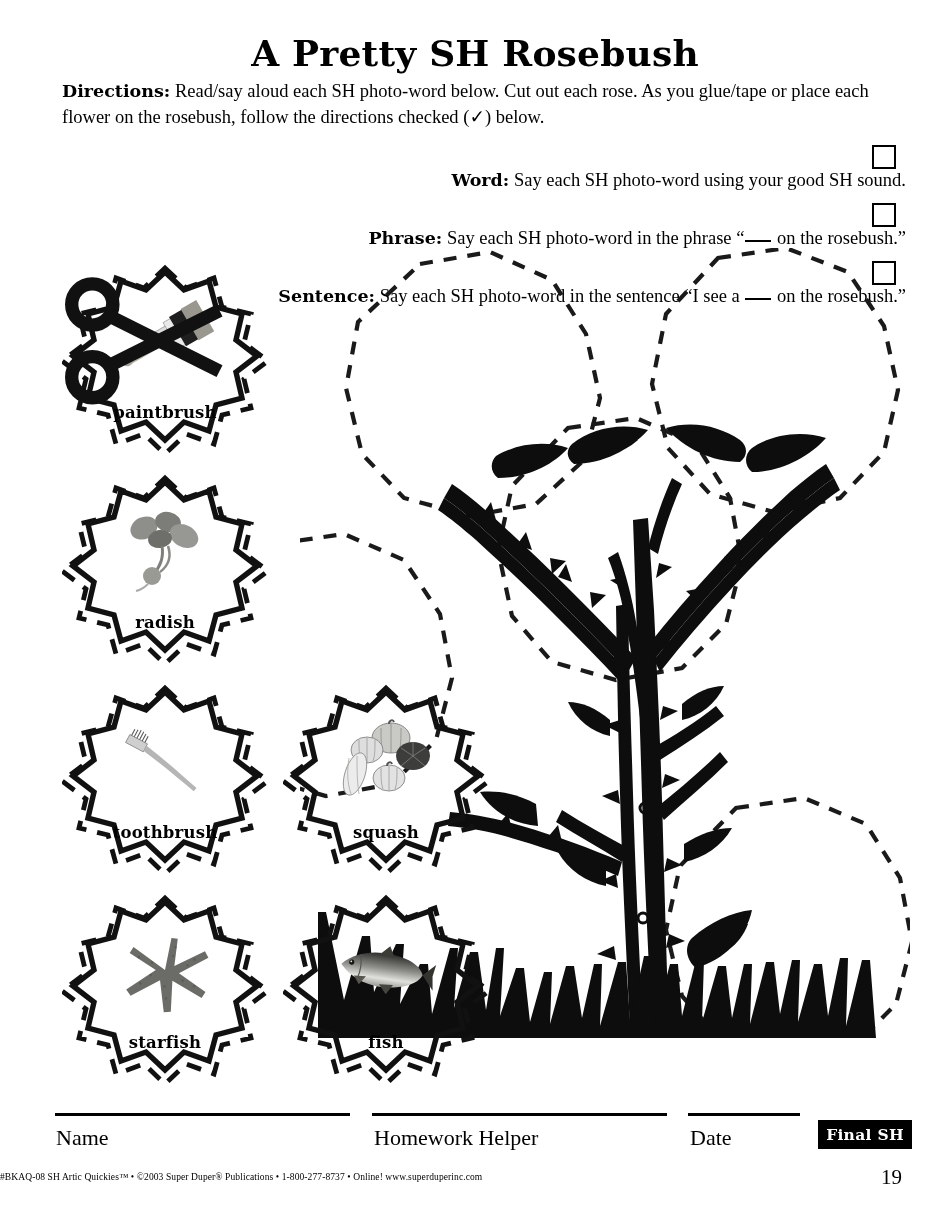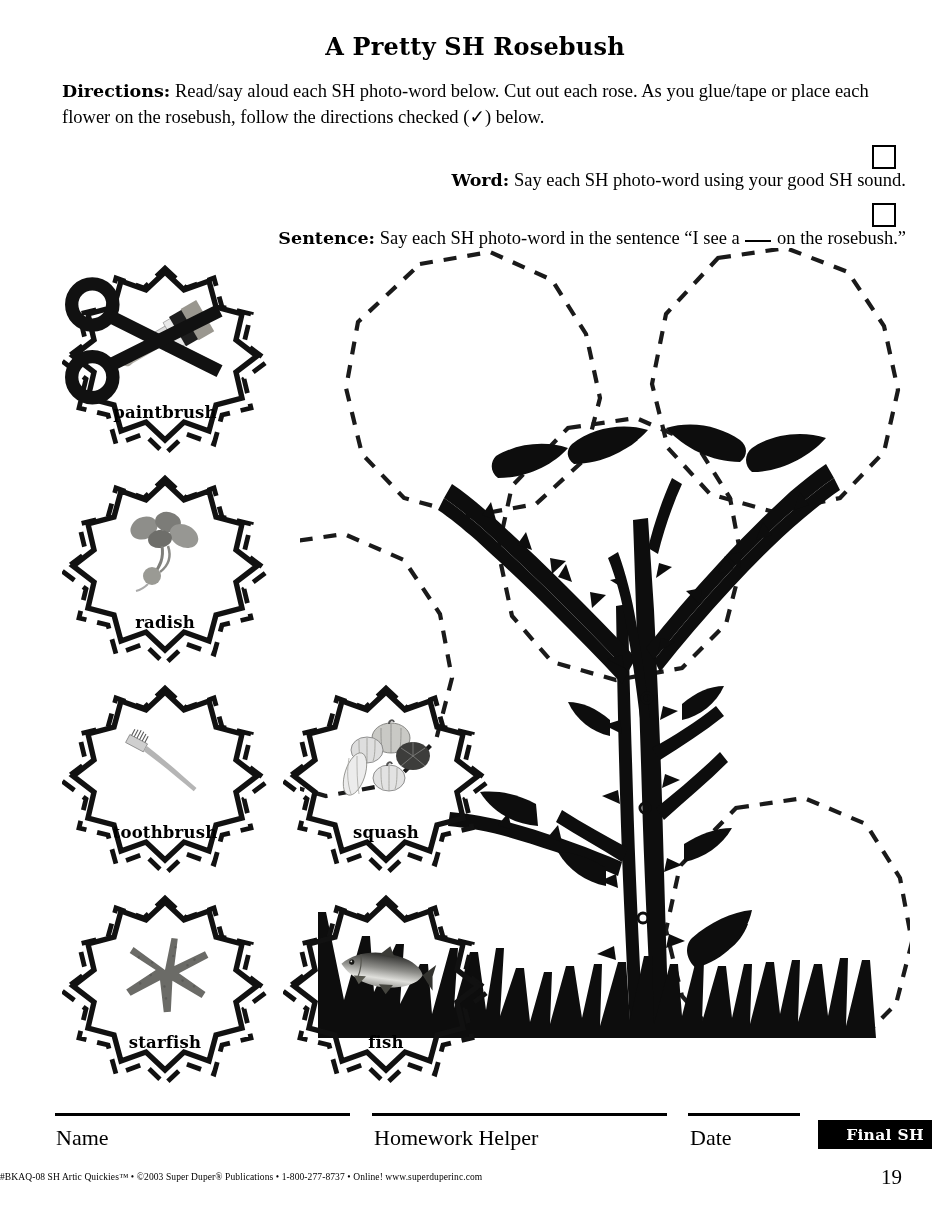--- a/index.html
+++ b/index.html
@@ -6,21 +6,21 @@
   body{
     width:950px;height:1230px;position:relative;overflow:hidden;
     font-family:"Liberation Serif", serif;color:#000;
   }
   .page{position:absolute;inset:0;}
 
   
   .title{
     position:absolute;left:0;top:32px;width:950px;text-align:center;
     font-family:"DejaVu Serif", serif;font-weight:bold;
-    font-size:24px;letter-spacing:.2px;
+    font-size:36px;letter-spacing:.2px;
   }
   .directions{
     position:absolute;left:62px;top:78px;width:830px;
     font-size:18.5px;line-height:26px;
   }
   .directions b{font-family:"DejaVu Serif",serif;font-weight:bold;font-size:17.5px;}
 
   
   .opts{position:absolute;left:86px;top:144px;width:820px;}
   .opt{display:flex;align-items:flex-end;margin-bottom:11px;flex-direction:column;}
@@ -82,20 +82,27 @@
   <div class="opts">
 
     <div class="opt">
       <div class="cbox"></div>
       <div class="opt-txt">
         <b>Word:</b>
         <span>Say each SH photo-word using your good SH sound.</span>
       </div>
     </div>
 
+    <div class="opt">
+      <div class="cbox"></div>
+      <div class="opt-txt">
+        <b>Phrase:</b>
+        <span>Say each SH photo-word in the phrase “</span><span class="blank"></span><span> on the rosebush.”</span>
+      </div>
+    </div>
 
     <div class="opt">
       <div class="cbox"></div>
       <div class="opt-txt">
         <b>Sentence:</b>
         <span>Say each SH photo-word in the sentence “I see a </span><span class="blank"></span><span> on the rosebush.”</span>
       </div>
     </div>
   </div>
 
@@ -425,18 +432,18 @@
 
   <div class="rule" style="left:55px;top:1113px;width:295px;"></div>
   <div class="flabel" style="left:56px;top:1125px;">Name</div>
 
   <div class="rule" style="left:372px;top:1113px;width:295px;"></div>
   <div class="flabel" style="left:374px;top:1125px;">Homework Helper</div>
 
   <div class="rule" style="left:688px;top:1113px;width:112px;"></div>
   <div class="flabel" style="left:690px;top:1125px;">Date</div>
 
-  <div class="badge" style="left:818px;top:1120px;padding-left:20px;">Final SH</div>
+  <div class="badge" style="left:818px;top:1120px;">Final SH</div>
 
   <div class="copyright">#BKAQ-08 SH Artic Quickies™  •  ©2003 Super Duper® Publications  •  1-800-277-8737  •   Online! www.superduperinc.com</div>
   <div class="pageno">19</div>
 
 </div>
 
 </body></html>

